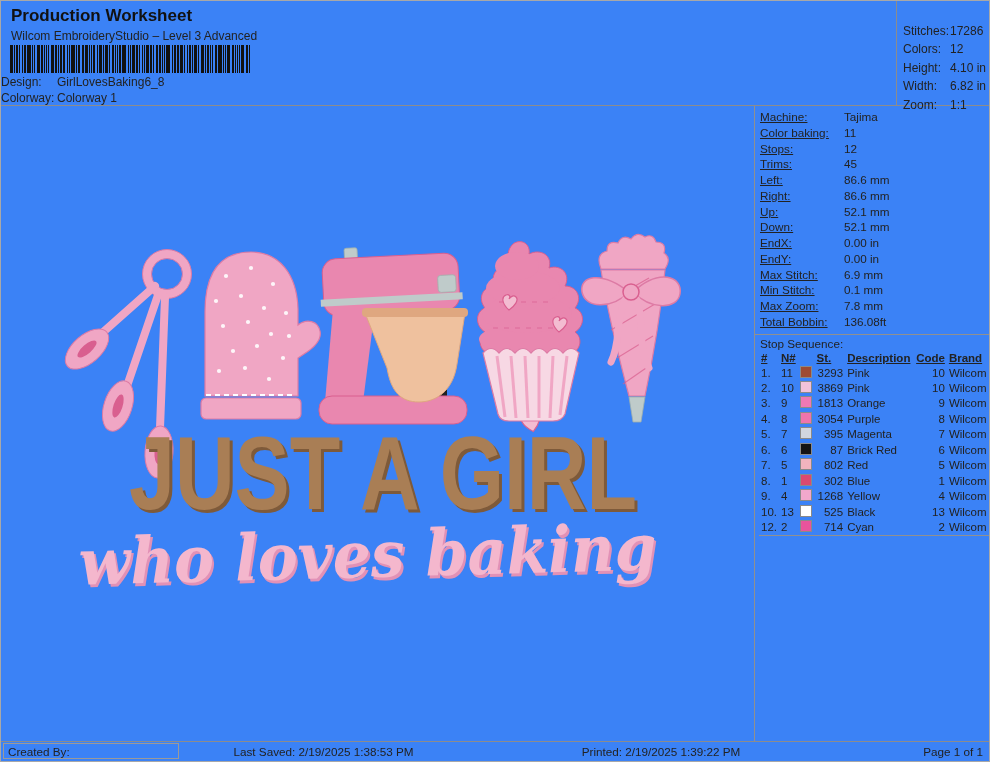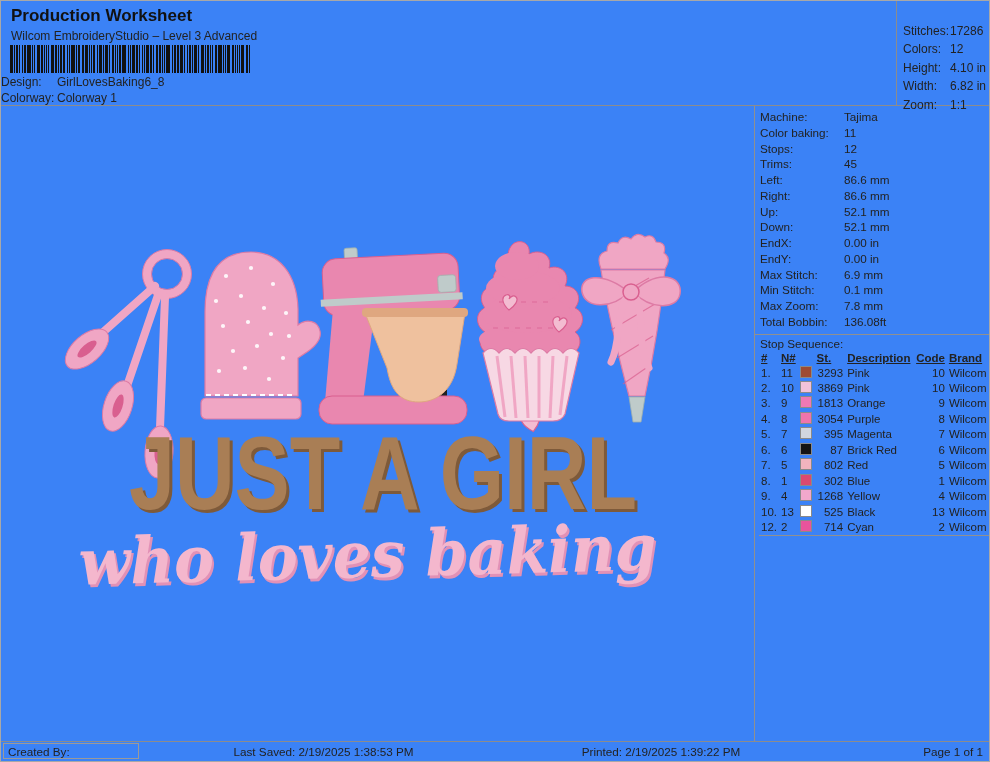--- a/index.html
+++ b/index.html
@@ -17,42 +17,42 @@
   #colorway-row{top:90px;}
 
   #stats-panel{position:absolute;left:895px;top:0;width:93px;height:104px;border-left:1px solid #8c8c8c;padding-top:21px;box-sizing:border-box;}
   .stat-row{font-size:12px;color:#222;line-height:18.4px;padding-left:6px;white-space:nowrap;}
   .stat-row .lbl{display:inline-block;width:47px;}
 
   
   #right-panel{position:absolute;left:753px;top:105px;width:235px;height:635px;border-left:1px solid #909090;box-sizing:border-box;}
   #machine-list{padding:3px 0 2px 5px;}
   .mi-row{font-size:11.7px;color:#222;line-height:15.75px;white-space:nowrap;}
-  .mi-row .lbl{display:inline-block;width:84px;}
+  .mi-row .lbl{display:inline-block;width:84px;text-decoration:underline;}
   #stop-divider{border-top:1px solid #909090;margin-top:2px;}
   #stop-title{font-size:11.7px;color:#222;padding:2px 0 1px 5px;}
   #stop-table{border-collapse:collapse;margin-left:4px;border-bottom:1px solid #909090;}
   #stop-table th{font-size:11.5px;font-weight:bold;text-decoration:underline;text-align:left;padding:0 2px;line-height:15px;color:#222;white-space:nowrap;}
   #stop-table td{font-size:11.5px;padding:0 2px;line-height:15.45px;color:#222;white-space:nowrap;}
   .c-num{width:16px;}
   .c-n{width:18px;}
   .c-sw{width:14px;}
   .c-st{width:32px;text-align:right;}
   .c-desc{width:74px;}
   .c-code{width:26px;text-align:right;}
   .c-brand{width:40px;}
   th.c-st,th.c-code{text-align:right;}
   .swatch{display:inline-block;width:10px;height:10px;border:1px solid #8a8a8a;vertical-align:-1px;}
 
   
   #design-area{position:absolute;left:0;top:105px;width:753px;height:635px;}
 
   
   #footer{position:absolute;left:0;top:740px;width:988px;height:20px;border-top:1px solid #8c8c8c;font-size:11.7px;color:#222;}
-  #created-cell{position:absolute;left:2px;top:1px;width:136px;height:16px;border:1px solid #9a9a9a;padding:1px 0 0 4px;box-sizing:border-box;}
+  #created-cell{position:absolute;left:2px;top:1px;width:176px;height:16px;border:1px solid #9a9a9a;padding:1px 0 0 4px;box-sizing:border-box;}
   #saved-cell{position:absolute;left:170px;top:3px;width:305px;text-align:center;}
   #printed-cell{position:absolute;left:510px;top:3px;width:300px;text-align:center;}
   #page-cell{position:absolute;right:6px;top:3px;text-align:right;}
 
   
   .f-pink{fill:var(--pink);} .f-pinkm{fill:var(--pink_mid);} .f-pale{fill:var(--pink_pale);}
   .f-heart{fill:var(--pink_heart);} .f-tan{fill:var(--tan);}
   .s-pinkd{stroke:var(--pink_dark);}
 </style>
 </head>

